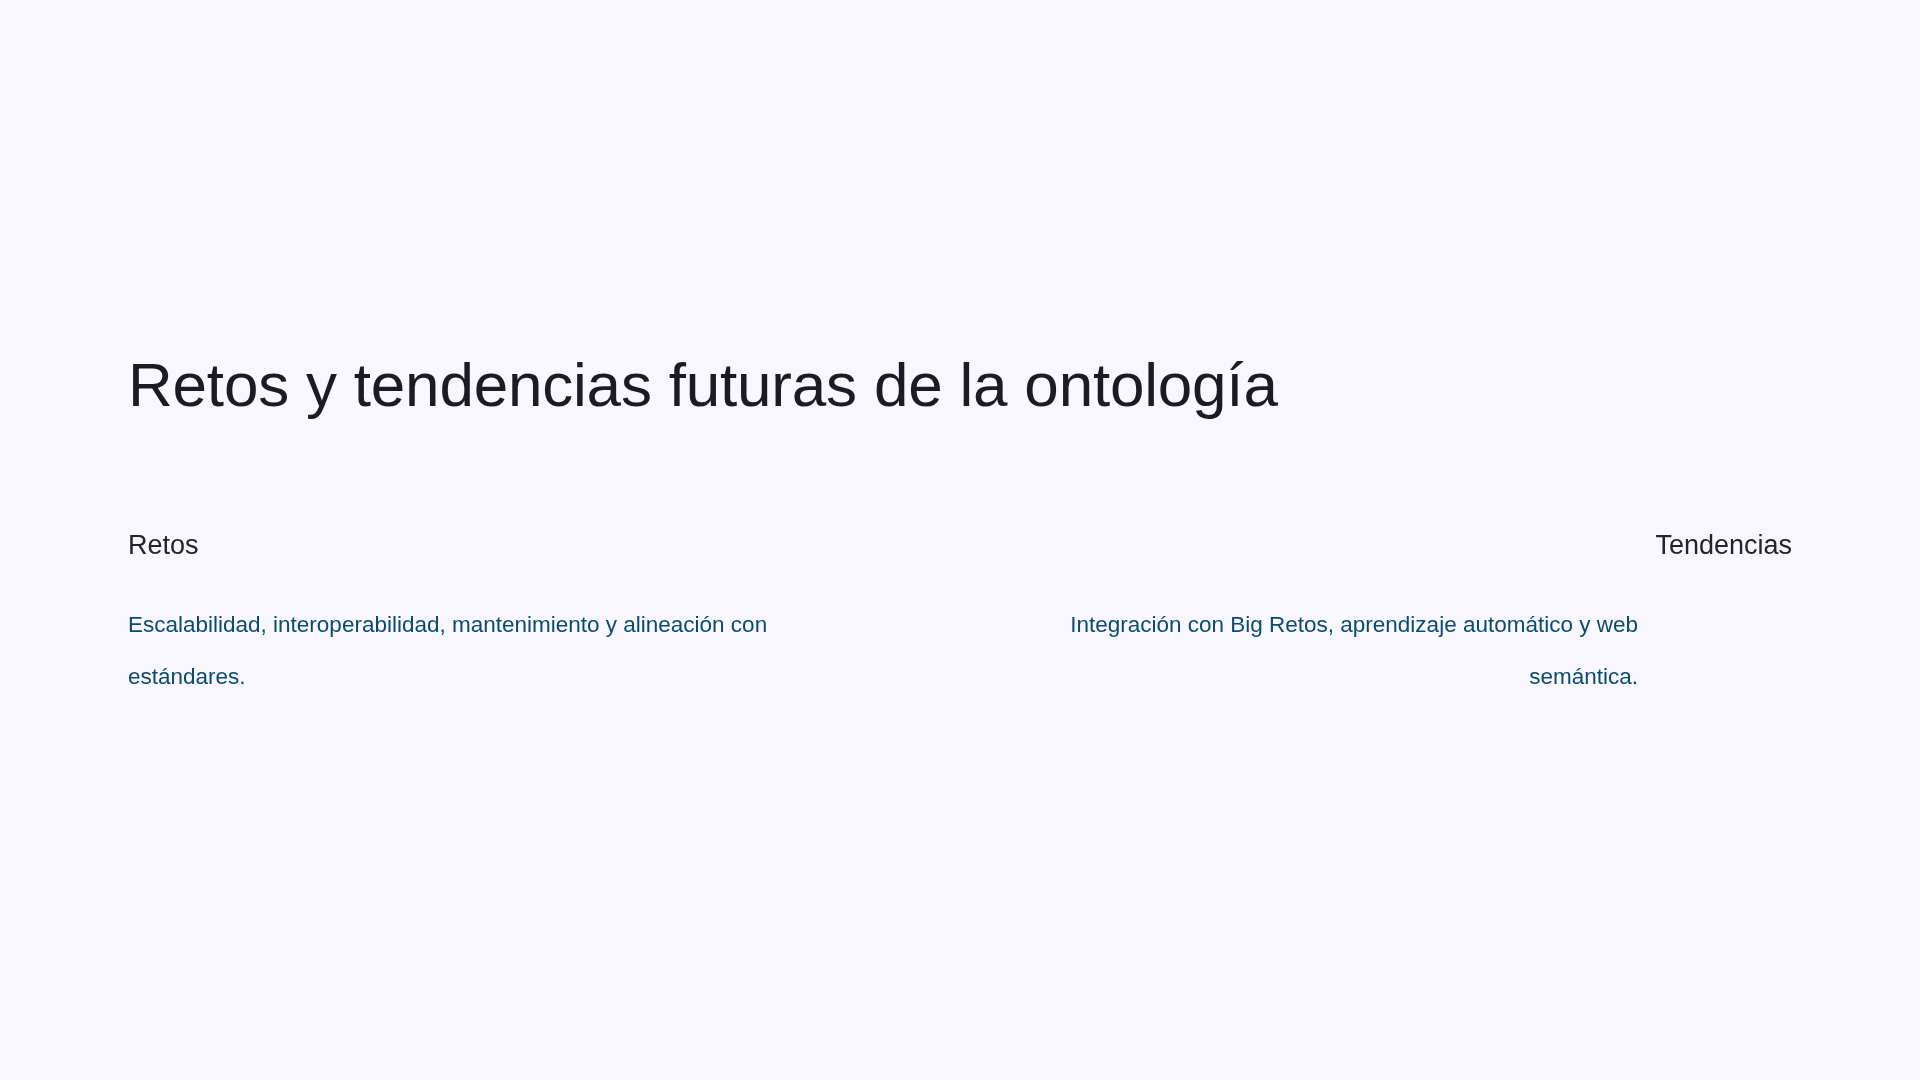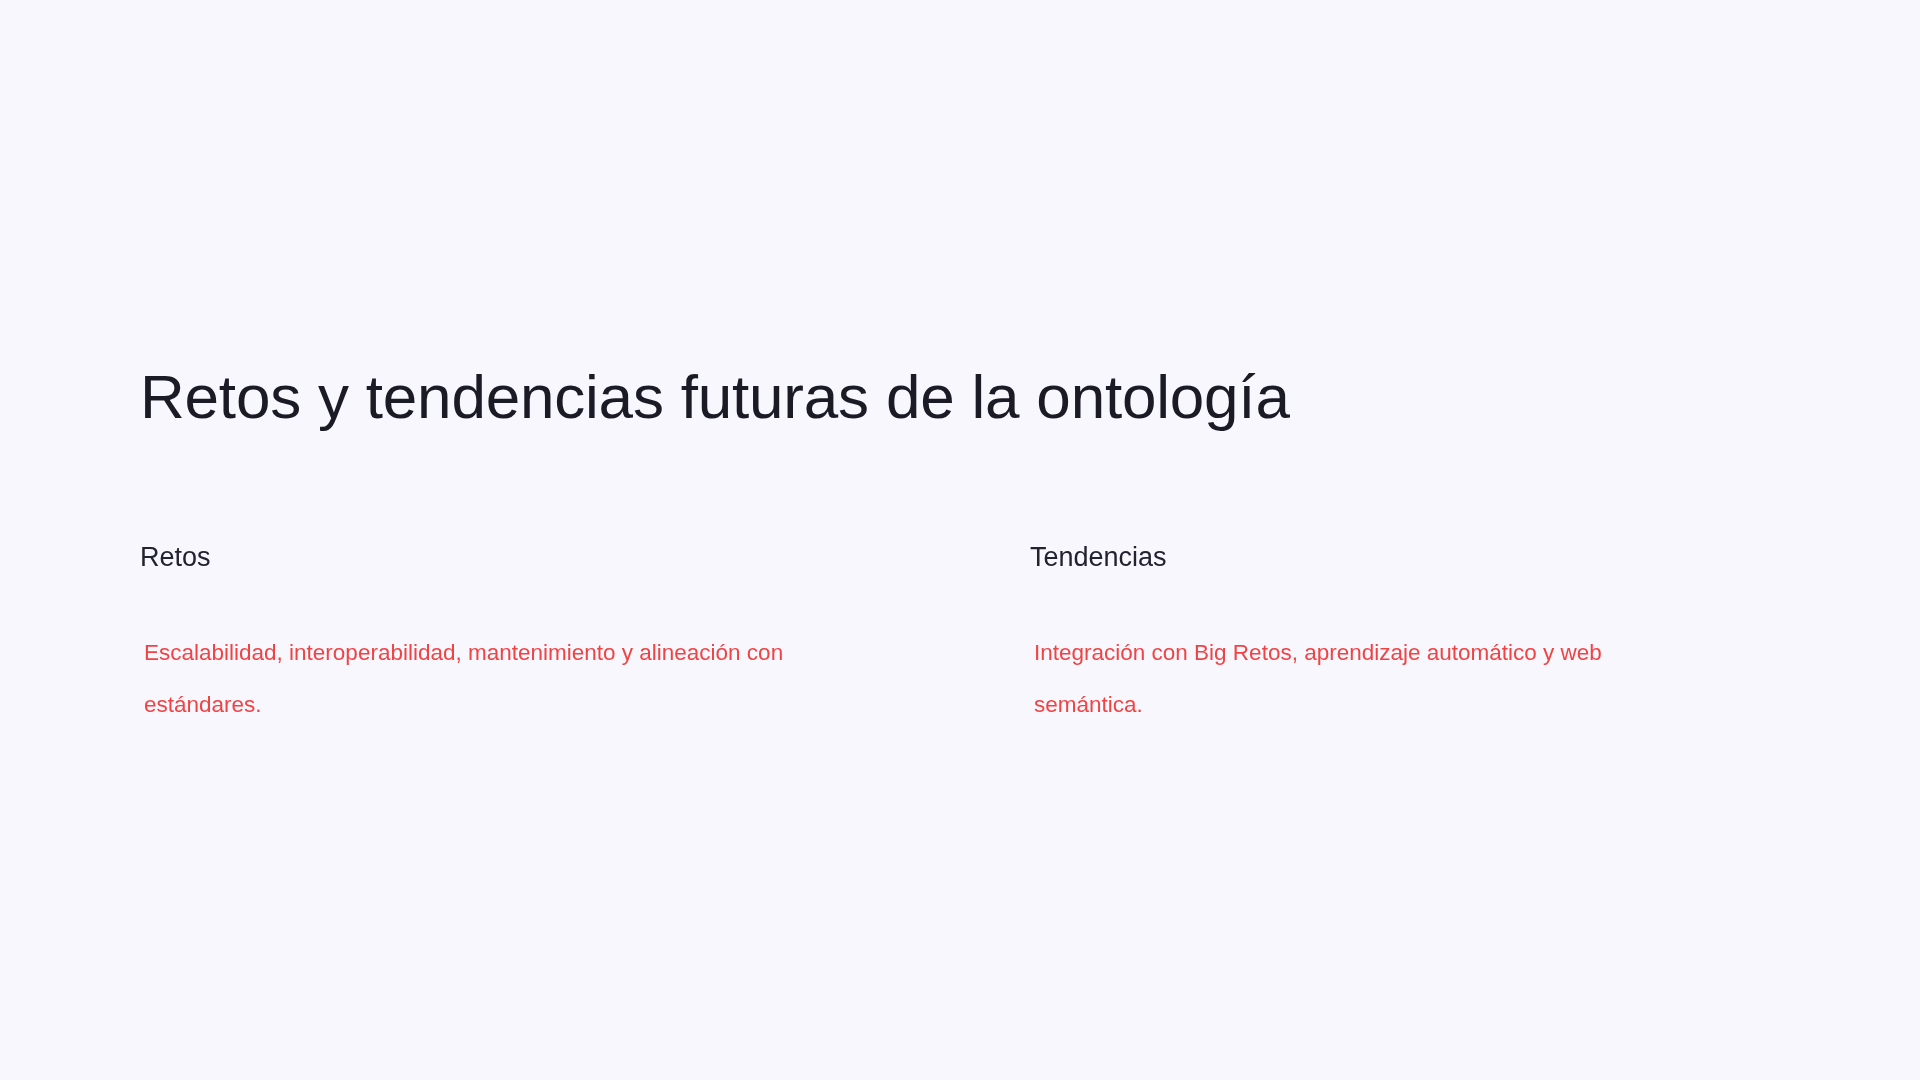--- a/index.html
+++ b/index.html
@@ -29,21 +29,21 @@
     top: 0;
     width: 1664px;
     height: 1080px;
   }
 
   .slide-title {
     position: absolute;
     left: 0;
     top: 348px;
     width: 1560px;
-    margin: 12px;
+    margin: 0;
     font-family: "Liberation Sans", sans-serif;
     font-size: 62px;
     font-weight: 400;
     line-height: 1.18;
     letter-spacing: -0.2px;
     color: #1b1b26;
     white-space: nowrap;
   }
 
   .columns {
@@ -59,40 +59,41 @@
 
   .column {
     width: 890px;
     flex: 0 0 890px;
     box-sizing: border-box;
   }
 
   .column.column-right {
     width: 774px;
     flex: 0 0 774px;
+    text-align: right;
   }
 
   .column-heading {
-    margin: 12px;
+    margin: 0;
     font-family: "Liberation Sans", sans-serif;
     font-size: 27px;
     font-weight: 400;
     line-height: 1.3;
     color: #23232f;
     white-space: nowrap;
   }
 
   .column-body {
-    margin: 16px;
+    margin: 0;
     padding-top: 36px;
     font-family: "Liberation Sans", sans-serif;
     font-size: 22.5px;
     font-weight: 400;
     line-height: 52px;
-    color: #ef4444;
+    color: #0c4a6e;
   }
 
   .column-left .column-body {
     max-width: 680px;
   }
 
   .column-right .column-body {
     max-width: 620px;
   }
 </style>

